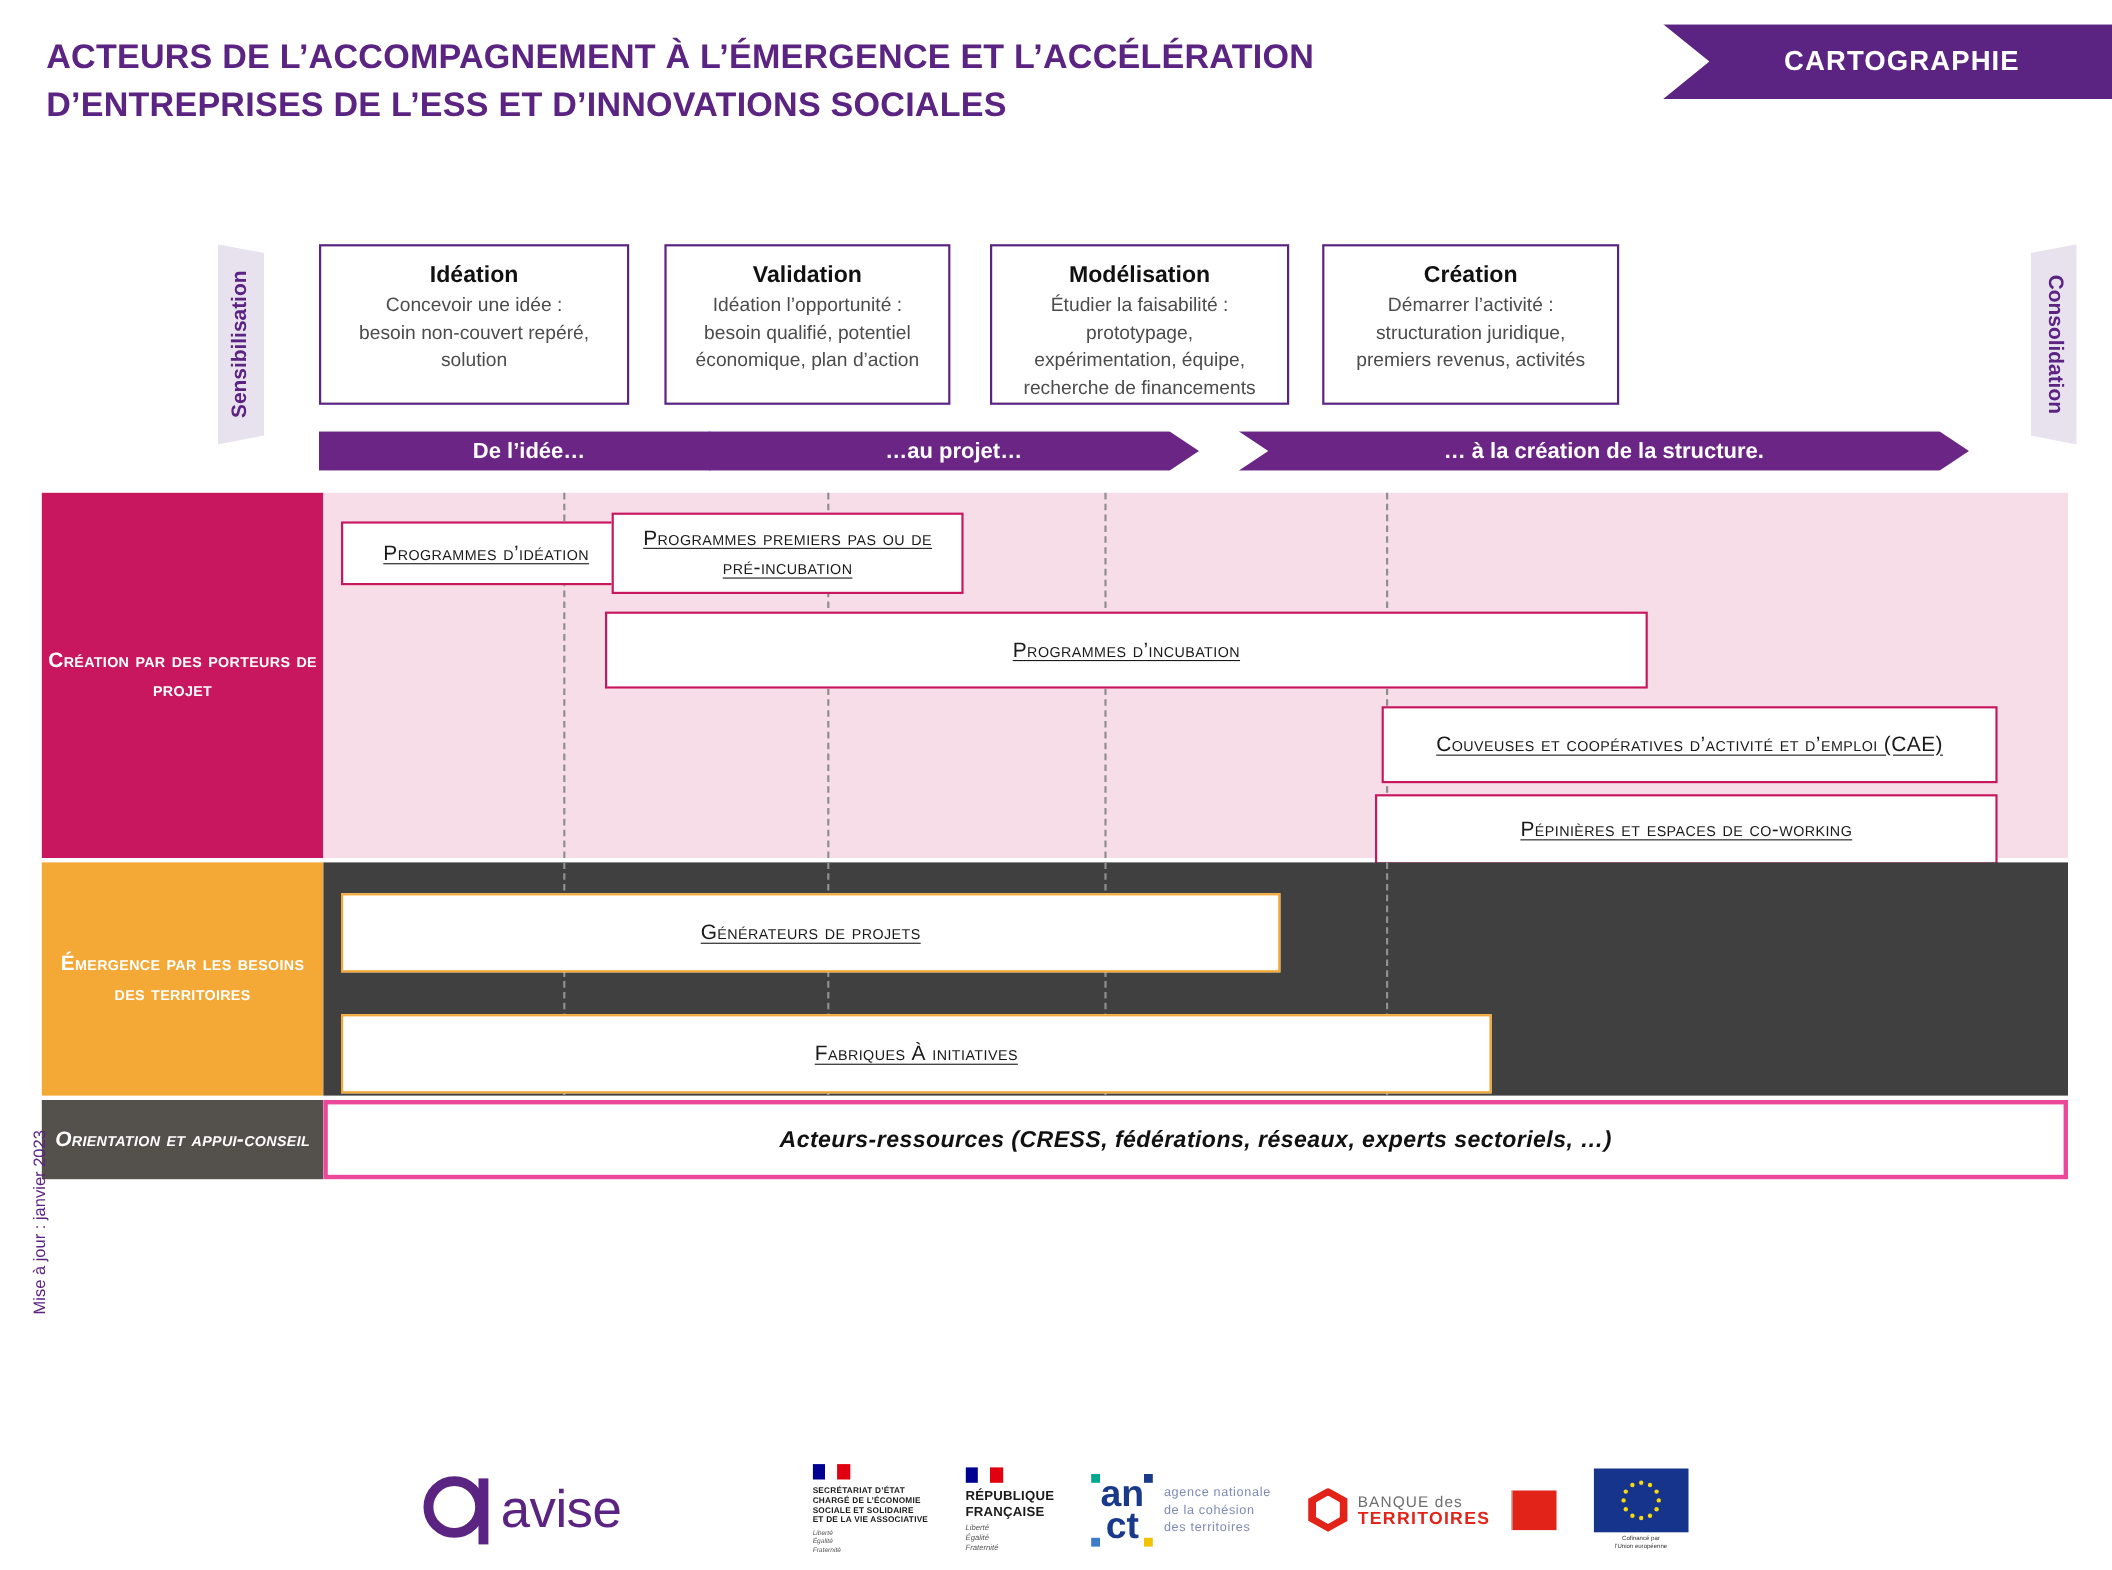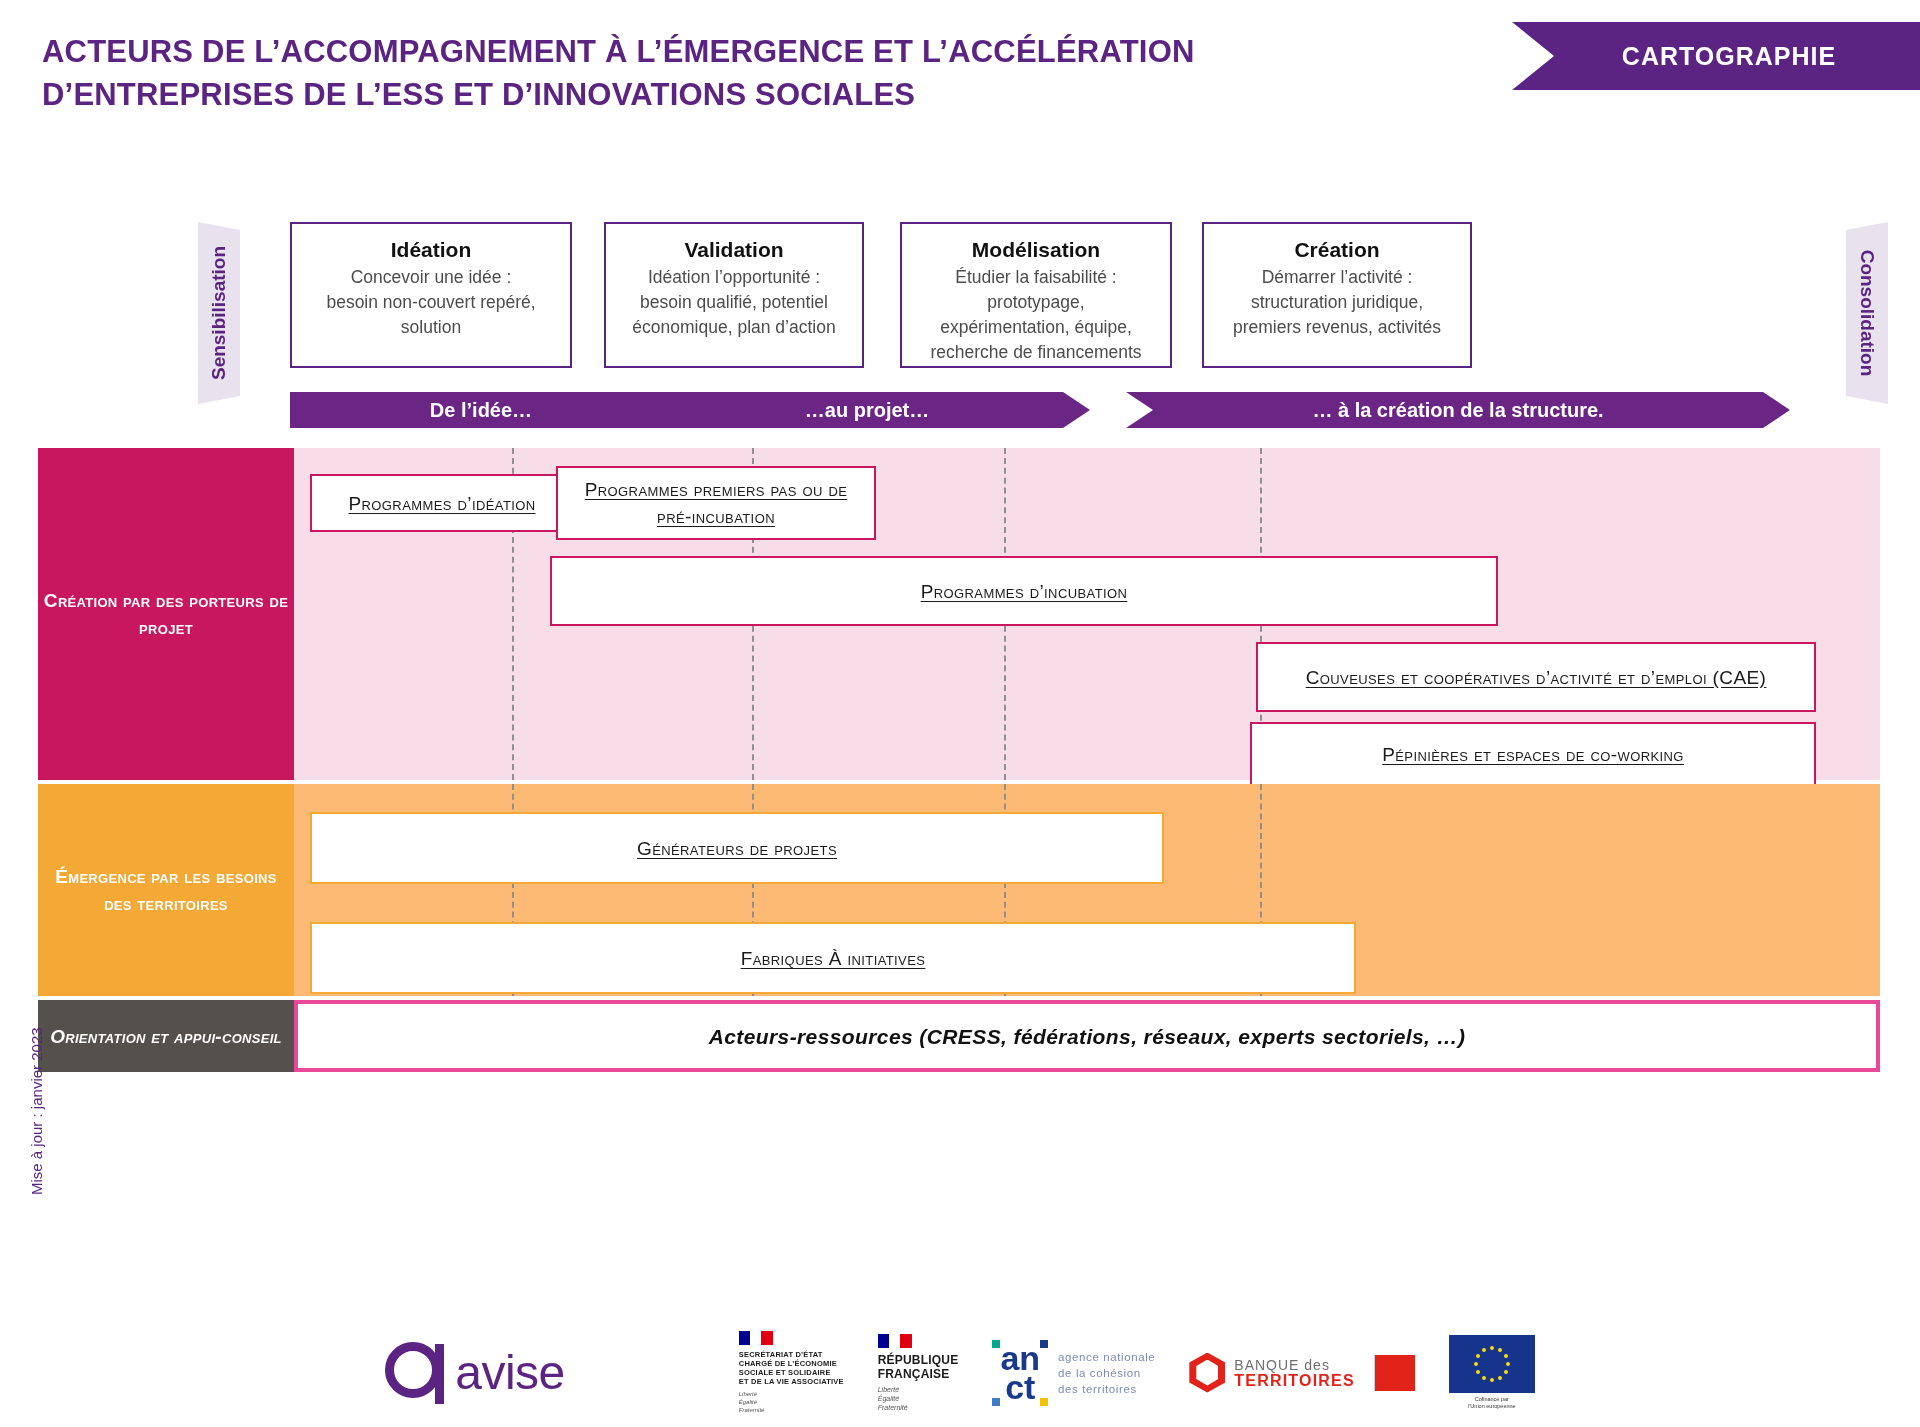--- a/index.html
+++ b/index.html
@@ -180,21 +180,21 @@
     left: 256px; top: 0;
     width: 1586px;
     height: 100%;
   }
   
   #band-porteurs .band-label { background: #c8175e; }
   #band-porteurs .band-body { background: #f6dde8; }
   #band-porteurs { height: 332px; }
 
   #band-territoires .band-label { background: #f4a836; }
-  #band-territoires .band-body { background: #fdba74; }
+  #band-territoires .band-body { background: #404040; }
   #band-territoires { height: 212px; margin-top: 4px; }
 
   #band-orientation .band-label { background: #54504b; }
   #band-orientation .band-body { background: transparent; }
   #band-orientation { height: 72px; margin-top: 4px; }
   #band-orientation .band-label span { font-style: italic; }
 
   
   .col-sep {
     position: absolute;

